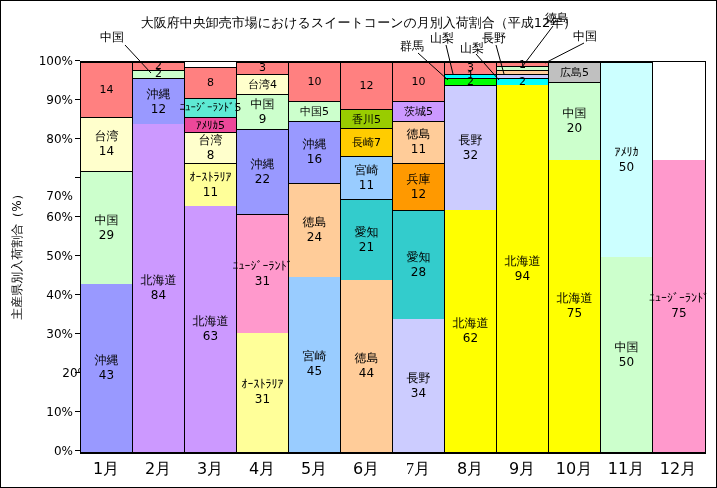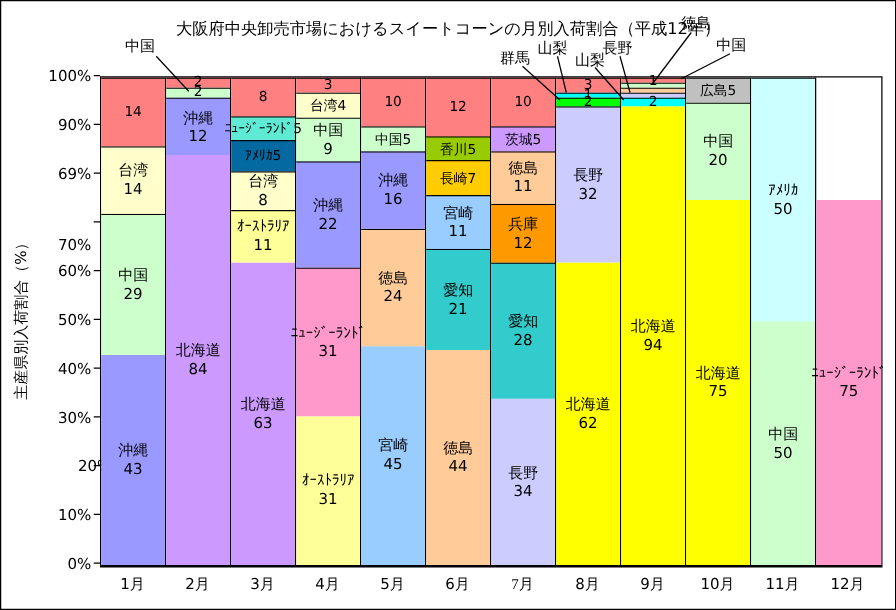--- a/index.html
+++ b/index.html
@@ -10,21 +10,21 @@
   #plot{position:absolute;left:79px;top:60px;width:624px;height:390px;border:1px solid #000;border-bottom:2px solid #000;box-sizing:content-box;display:flex;align-items:stretch;}
   .bar-col{position:relative;width:52px;display:flex;flex-direction:column-reverse;box-sizing:border-box;}
   .bar-col:not(:last-child){border-right:1px solid #000;}
   .seg{position:relative;box-sizing:border-box;display:flex;align-items:center;justify-content:center;overflow:visible;}
   .seg.bordered{border-top:1px solid #000;}
   .seg-label{text-align:center;font-size:12px;line-height:15px;white-space:nowrap;z-index:2;}
   .seg-label.inline{font-size:11px;line-height:11px;}
   .seg-label.num{font-size:11px;line-height:10px;}
   .yticks .ylab{position:absolute;width:72px;text-align:right;font-size:12px;line-height:14px;}
   .yticks .tick{position:absolute;width:5px;height:1px;background:#000;left:74px;}
-  .xlabels .xlab{position:absolute;width:52px;text-align:center;font-size:12px;top:458px;}
+  .xlabels .xlab{position:absolute;width:52px;text-align:center;font-size:16px;top:458px;}
   .callout-label{position:absolute;font-size:12px;white-space:nowrap;z-index:5;}
   #callout-svg{position:absolute;left:0;top:0;width:715px;height:486px;pointer-events:none;z-index:4;}
 </style>
 </head>
 <body>
 
 <div id="canvas">
   <div id="title">大阪府中央卸売市場におけるスイートコーンの月別入荷割合（平成12年）</div>
   <div id="y-title">主産県別入荷割合（%）</div>
   <div class="yticks" id="yticks">
@@ -37,21 +37,21 @@
       <div class="ylab" style="left: 0px; top: 326px;">30%</div>
       <div class="tick" style="top: 332px;"></div>
       <div class="ylab" style="left: 0px; top: 287px;">40%</div>
       <div class="tick" style="top: 293px;"></div>
       <div class="ylab" style="left: 0px; top: 248px;">50%</div>
       <div class="tick" style="top: 254px;"></div>
       <div class="ylab" style="left: 0px; top: 209px;">60%</div>
       <div class="tick" style="top: 215px;"></div>
       <div class="ylab" style="left: 0px; top: 188px;">70%</div>
       <div class="tick" style="top: 176px;"></div>
-      <div class="ylab" style="left: 0px; top: 131px;">69%</div>
+      <div class="ylab" style="left: 0px; top: 131px;">80%</div>
       <div class="tick" style="top: 137px;"></div>
       <div class="ylab" style="left: 0px; top: 92px;">90%</div>
       <div class="tick" style="top: 98px;"></div>
       <div class="ylab" style="left: 0px; top: 53px;">100%</div>
       <div class="tick" style="top: 59px;"></div>
     </div>
   <div id="plot">
       <div class="bar-col">
         <div class="seg" style="height: 167.7px; background: rgb(153, 153, 255);">
           <div class="seg-label stack">
@@ -107,21 +107,21 @@
             <div>ｵｰｽﾄﾗﾘｱ</div>
             <div>11</div>
           </div>
         </div>
         <div class="seg bordered" style="height: 31.2px; background: rgb(255, 255, 204);">
           <div class="seg-label stack">
             <div>台湾</div>
             <div>8</div>
           </div>
         </div>
-        <div class="seg bordered" style="height: 25px; background: #0369a1;">
+        <div class="seg bordered" style="height: 15px; background: #ec4899;">
           <div class="seg-label inline">ｱﾒﾘｶ5</div>
         </div>
         <div class="seg bordered" style="height: 19.5px; background: #5eead4;">
           <div class="seg-label inline">ﾆｭｰｼﾞｰﾗﾝﾄﾞ5</div>
         </div>
         <div class="seg bordered" style="height: 31.2px; background: rgb(255, 128, 128);">
           <div class="seg-label num">8</div>
         </div>
       </div>
       <div class="bar-col">

